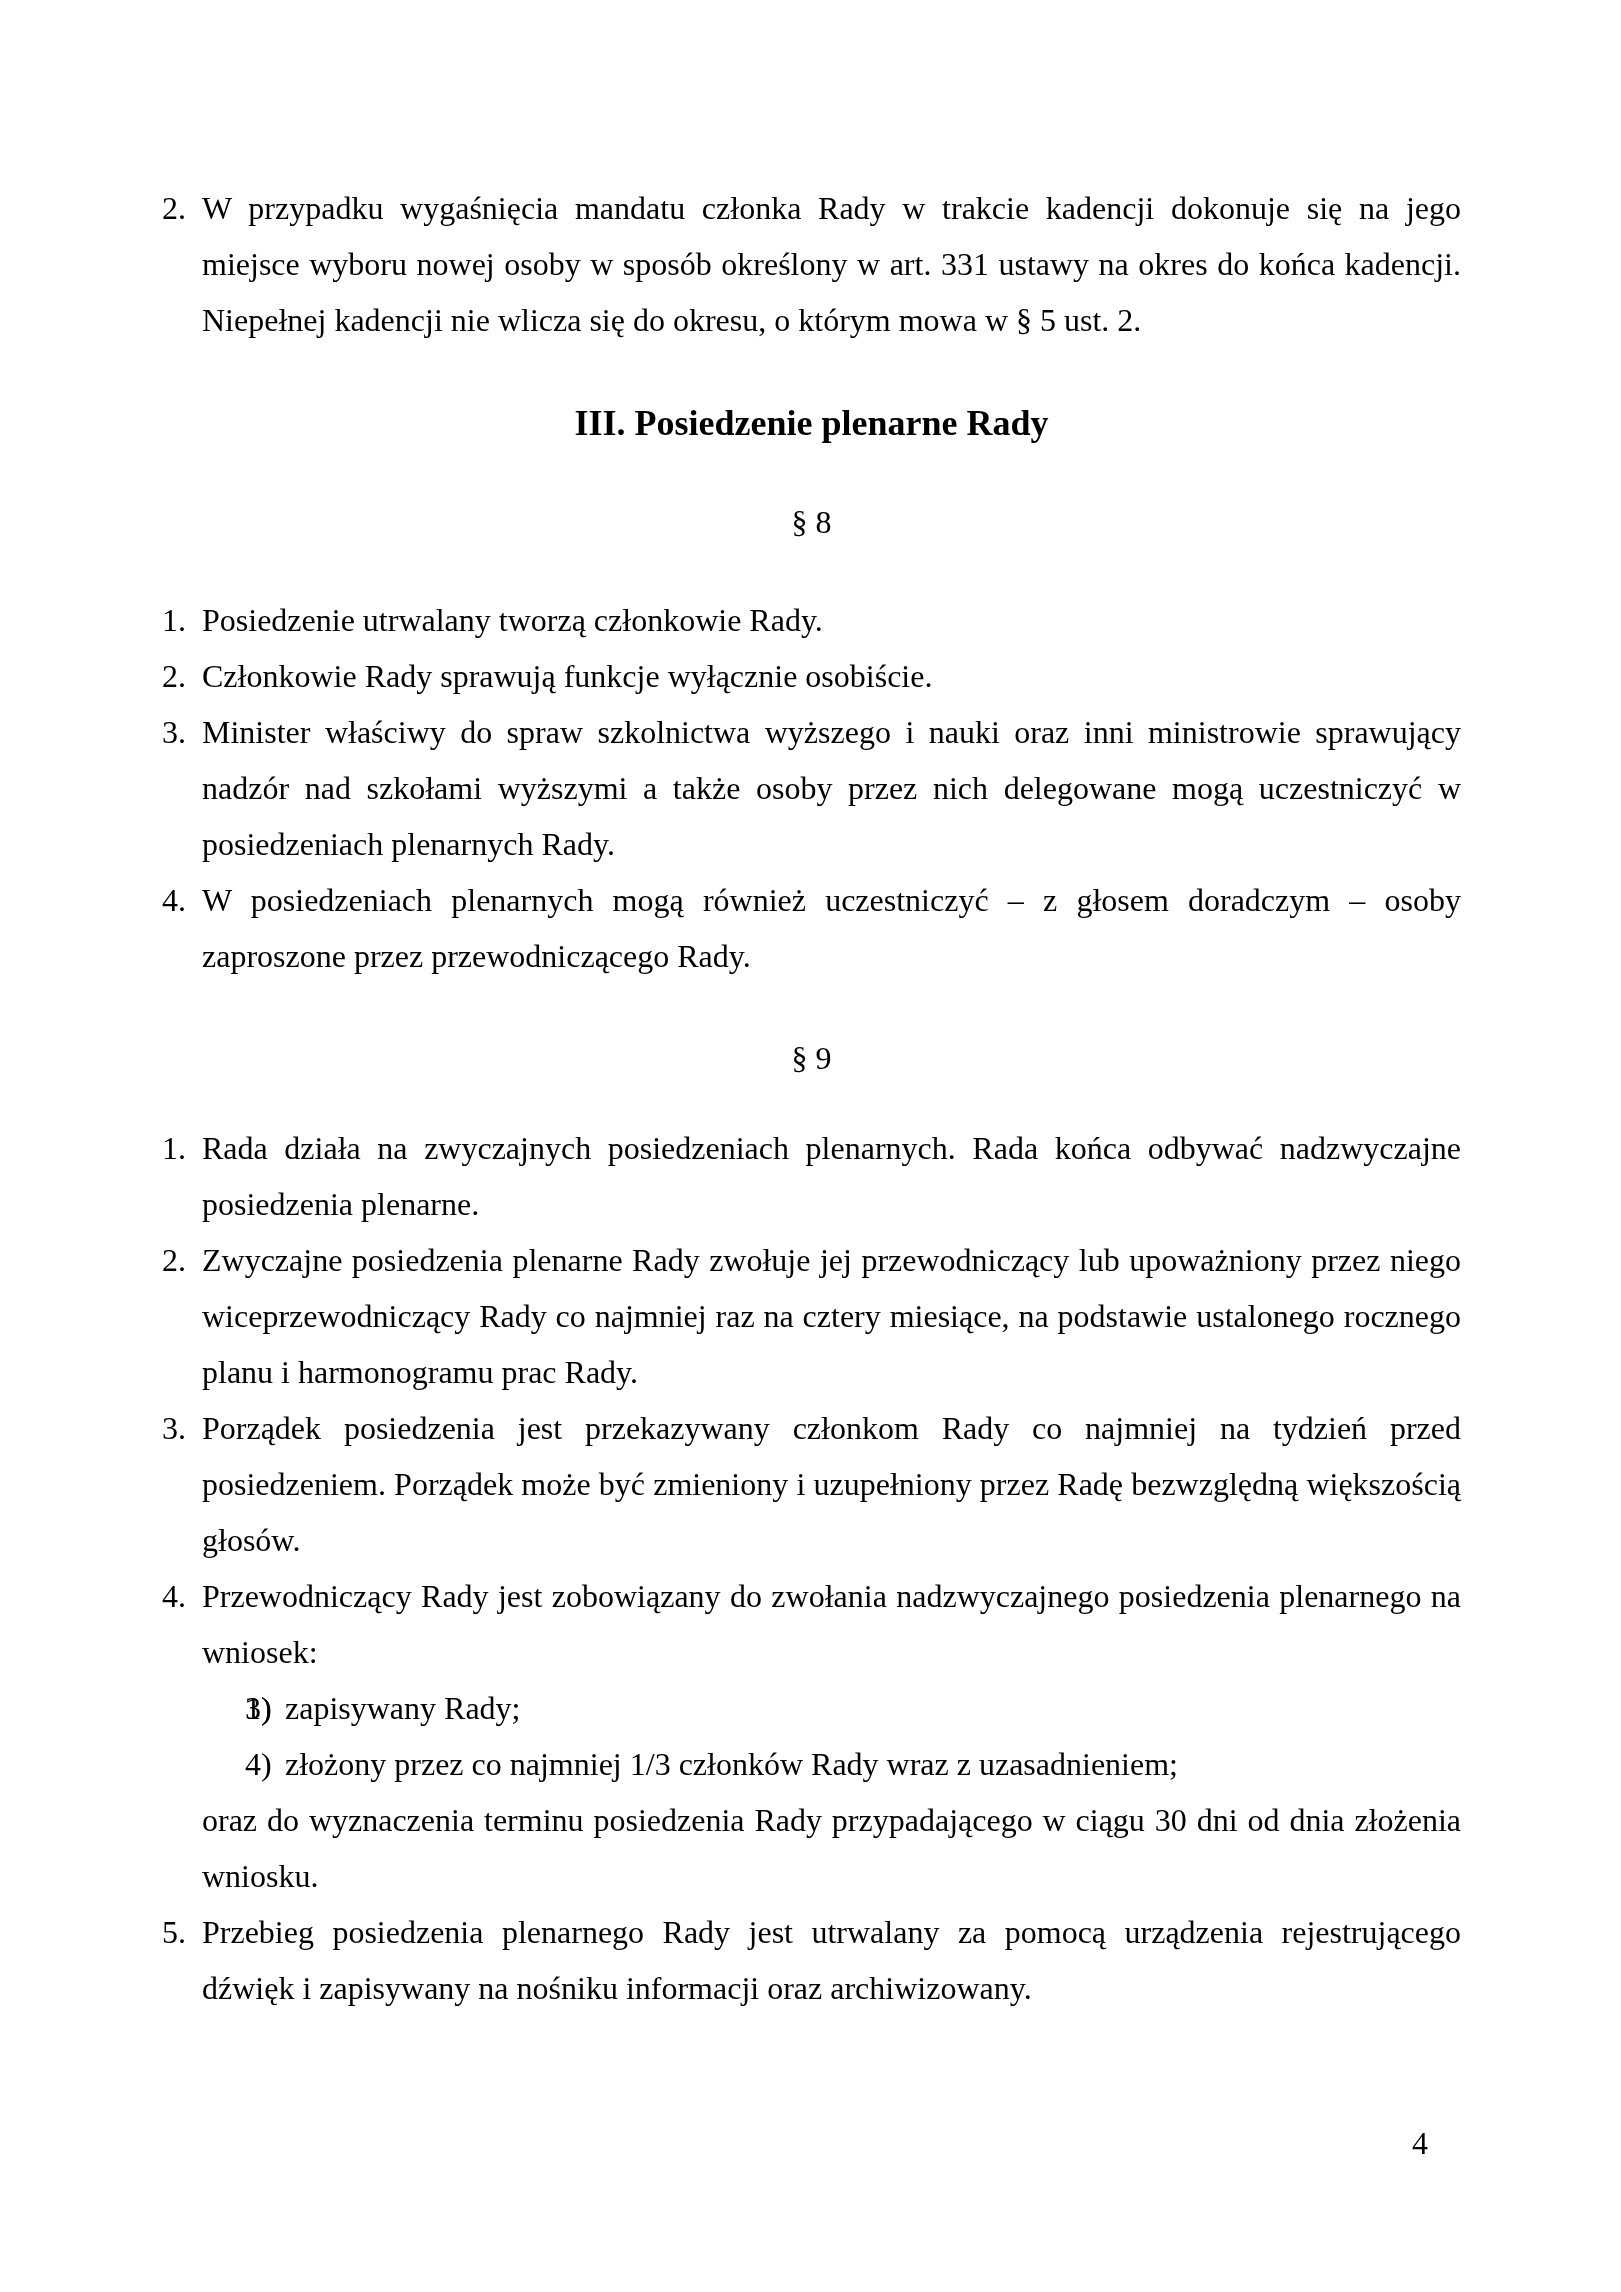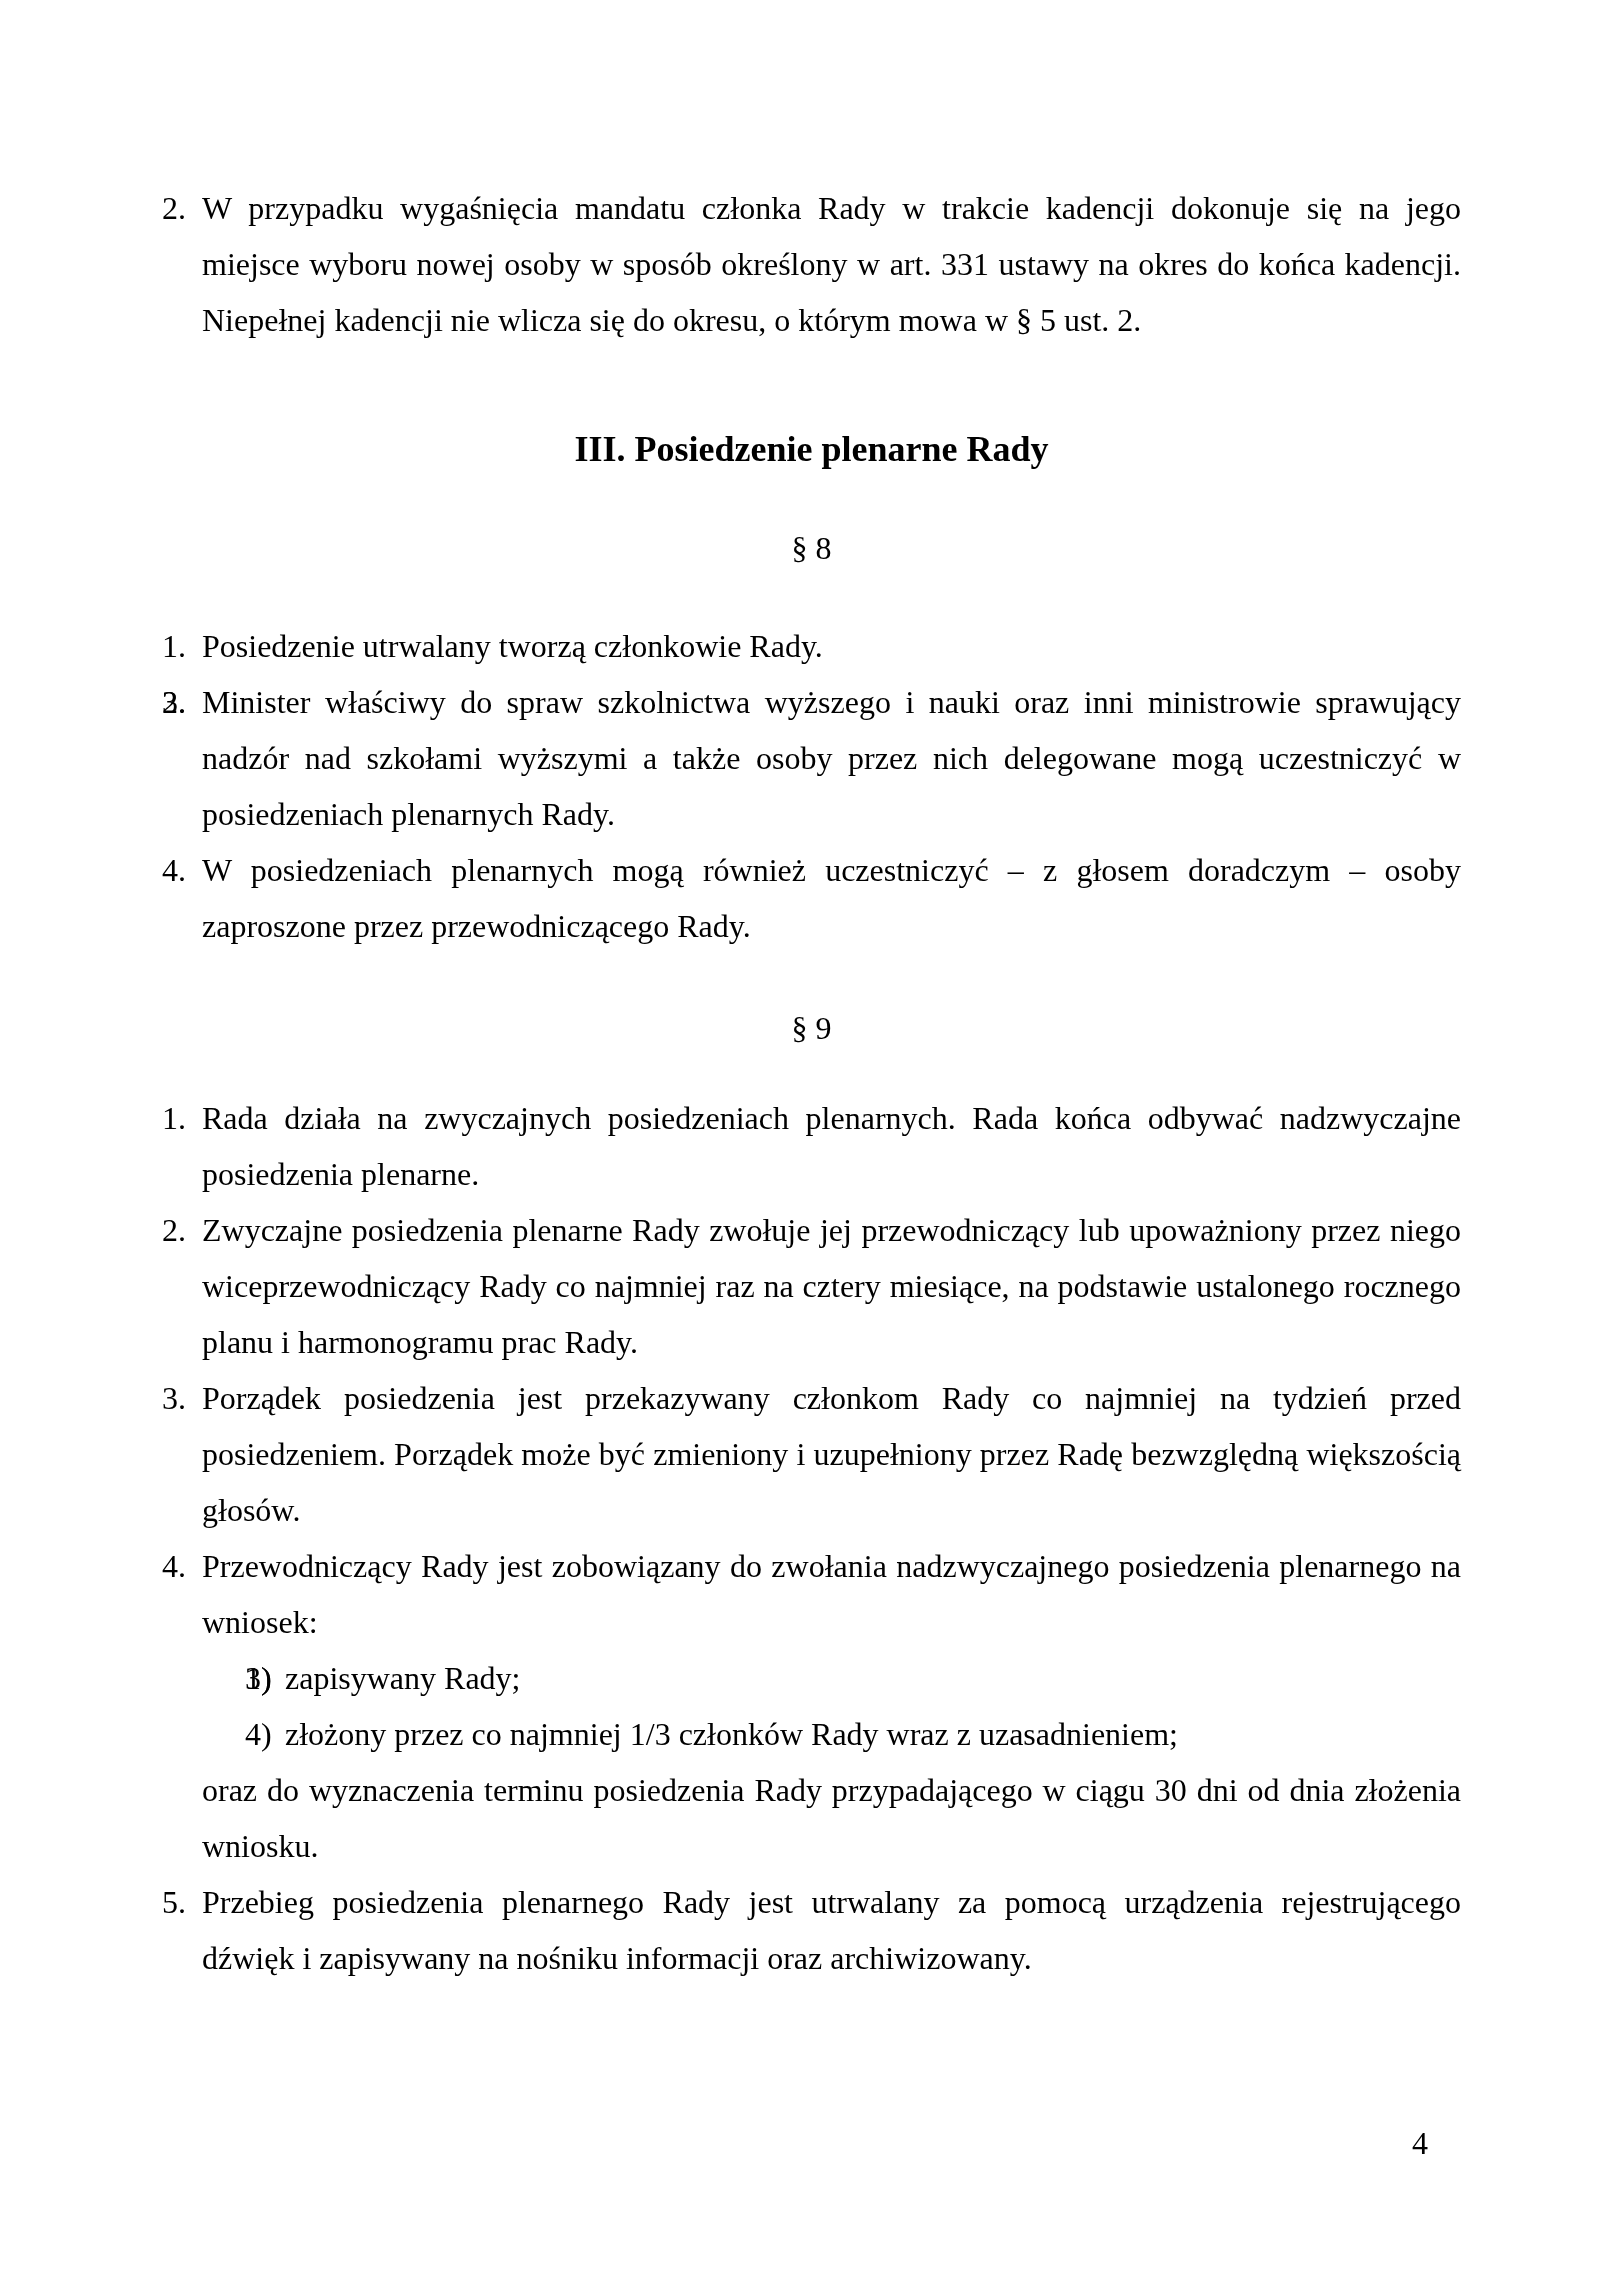--- a/index.html
+++ b/index.html
@@ -8,21 +8,21 @@
     font-family:"Liberation Serif", serif;
     font-size:32px;line-height:56px;
     position:relative;overflow:hidden;margin:0 auto;
   }
   .content{position:absolute;left:162px;top:0;width:1299px;padding-top:180px;}
   .li{position:relative;padding-left:40px;text-align:justify;}
   .li > .marker{position:absolute;left:0;top:0;}
   .li.sub{padding-left:123px;}
   .li.sub > .marker{left:83px;}
   .cont{margin-left:40px;text-align:justify;}
-  .heading{margin:73px 0 0 0;font-size:36px;font-weight:bold;text-align:center;line-height:56px;}
+  .heading{margin:47px 0 0 0;font-size:36px;font-weight:bold;text-align:center;line-height:56px;}
   .para-label{margin-top:43px;text-align:center;}
   .plist{margin-top:42px;}
   .p9{margin-top:46px;}
   #list9{margin-top:34px;}
   .page-number{position:absolute;top:2115px;right:193px;line-height:56px;}
 </style>
 </head>
 <body>
 
 <div class="page">
@@ -31,21 +31,21 @@
     <div class="li">
       <span class="marker">2.</span>
       <span>W przypadku wygaśnięcia mandatu członka Rady w trakcie kadencji dokonuje się na jego miejsce wyboru nowej osoby w sposób określony w art. 331 ustawy na okres do końca kadencji. Niepełnej kadencji nie wlicza się do okresu, o którym mowa w § 5 ust. 2.</span>
     </div>
 
     <div class="heading">III. Posiedzenie plenarne Rady</div>
 
     <div class="para-label">§ 8</div>
     <div class="plist" id="list8">
         <div class="li"><span class="marker">1.</span><span>Posiedzenie utrwalany tworzą członkowie Rady.</span></div>
-        <div class="li"><span class="marker">2.</span></div>
+        <div class="li"><span class="marker">2.</span><span>Członkowie Rady sprawują funkcje wyłącznie osobiście.</span></div>
         <div class="li"><span class="marker">3.</span><span>Minister właściwy do spraw szkolnictwa wyższego i nauki oraz inni ministrowie sprawujący nadzór nad szkołami wyższymi a także osoby przez nich delegowane mogą uczestniczyć w posiedzeniach plenarnych Rady.</span></div>
         <div class="li"><span class="marker">4.</span><span>W posiedzeniach plenarnych mogą również uczestniczyć – z głosem doradczym – osoby zaproszone przez przewodniczącego Rady.</span></div>
       </div>
 
     <div class="para-label p9">§ 9</div>
     <div class="plist" id="list9">
         <div class="li"><span class="marker">1.</span><span>Rada działa na zwyczajnych posiedzeniach plenarnych. Rada końca odbywać nadzwyczajne posiedzenia plenarne.</span></div>
         <div class="li"><span class="marker">2.</span><span>Zwyczajne posiedzenia plenarne Rady zwołuje jej przewodniczący lub upoważniony przez niego wiceprzewodniczący Rady co najmniej raz na cztery miesiące, na podstawie ustalonego rocznego planu i harmonogramu prac Rady.</span></div>
         <div class="li"><span class="marker">3.</span><span>Porządek posiedzenia jest przekazywany członkom Rady co najmniej na tydzień przed posiedzeniem. Porządek może być zmieniony i uzupełniony przez Radę bezwzględną większością głosów.</span></div>
         <div class="li"><span class="marker">4.</span><span>Przewodniczący Rady jest zobowiązany do zwołania nadzwyczajnego posiedzenia plenarnego na wniosek:</span></div>

